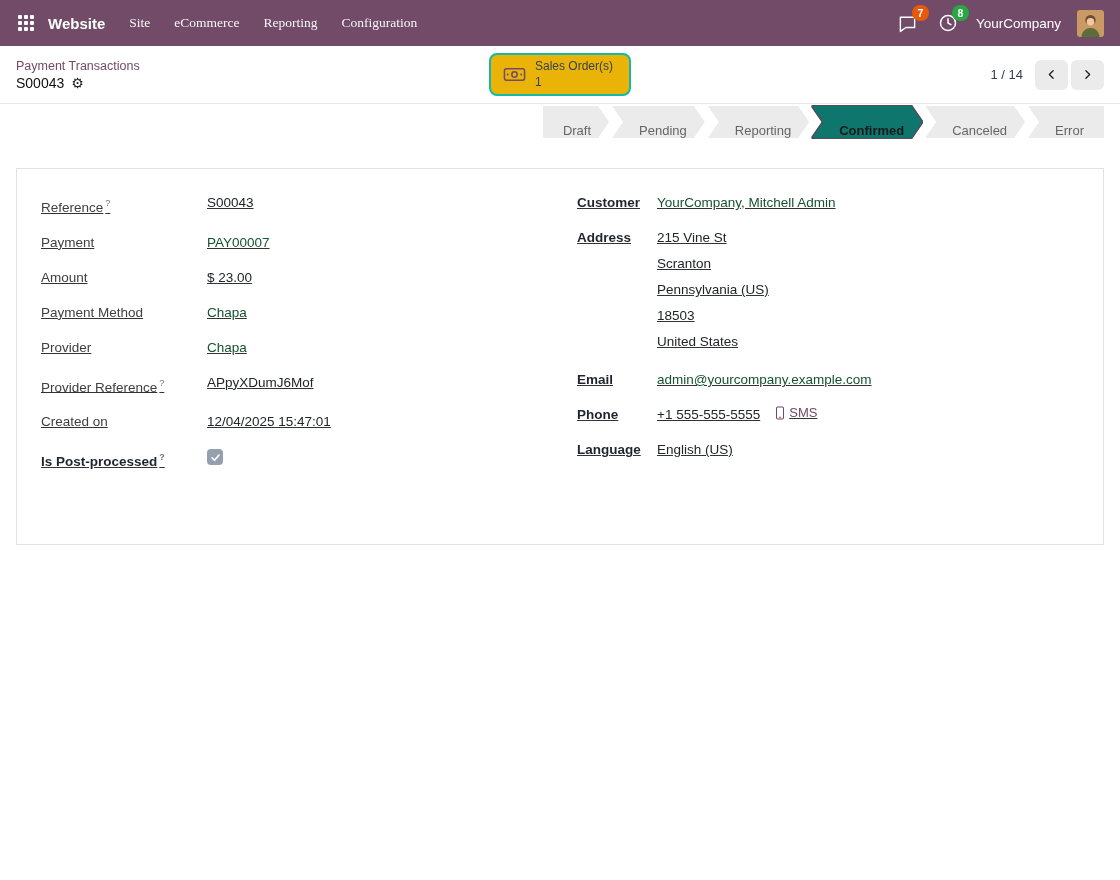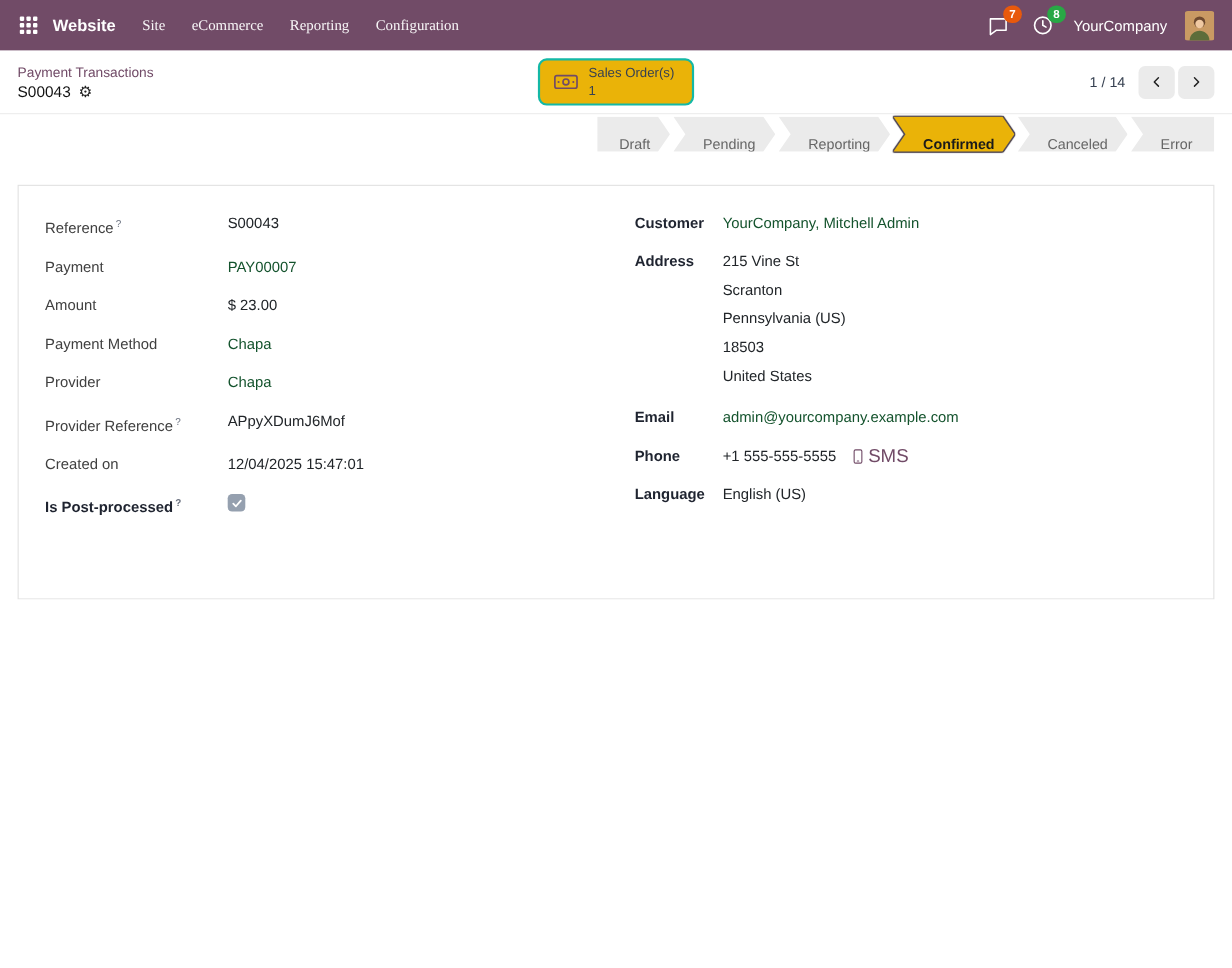--- a/index.html
+++ b/index.html
@@ -80,24 +80,24 @@
     padding-left:20px;
   }
   .step-outer:last-child .step {
     clip-path: polygon(0 0, 100% 0, 100% 100%, 0 100%, 11px 50%);
     padding-right:20px;
   }
   .step-outer.active {
     filter: drop-shadow(1px 0 0 #564d57) drop-shadow(-1px 0 0 #564d57)
             drop-shadow(0 1px 0 #564d57) drop-shadow(0 -1px 0 #564d57);
   }
-  .step-outer.active .step { background:#eab308; color:#1a1a1a; font-weight:700; }
+  .step-outer.active .step { background:#0f766e; color:#1a1a1a; font-weight:700; }
 
   
-  .sheet-wrap { padding:19px 16px 0 16px; background:#fff; }
+  .sheet-wrap { padding:19px 16px 0 16px; background:#fff;text-decoration:underline; }
   .sheet {
     background:#fff; border:1px solid #e2e2e2; min-height:377px;
     padding:24px; display:grid; grid-template-columns:1fr 1fr;
   }
   .fgroup.right-group { padding-left:17px; }
   .frow { display:flex; align-items:flex-start; margin-bottom:15px; line-height:20px; }
   .flabel { width:166px; flex:none; color:#404040; padding-right:22px; }
   .flabel.bold { font-weight:700; color:#1f2430; }
   .right-group .flabel { width:80px; font-weight:700; color:#1f2430; padding-right:8px; }
   .fvalue { color:#212529; }
@@ -105,22 +105,22 @@
   sup.help { font-size:9px; color:#6b7280; margin-left:2px; }
   .addr-line { display:block; line-height:26px; }
   .addr-line:first-child { line-height:20px; margin-bottom:3px; }
 
   .checkbox {
     width:16px; height:16px; border-radius:4px; background:#95a0af;
     display:inline-flex; align-items:center; justify-content:center; cursor:pointer; margin-top:2px;
   }
 
   .sms-btn {
-    display:inline-flex; align-items:center; gap:4px; margin-left:15px;
-    color:#714B67; background:transparent; border:none; cursor:pointer; font-size:17px; font-family:inherit;
+    display:inline-flex; align-items:flex-end; gap:4px; margin-left:15px;
+    color:#714B67; background:transparent; border:none; cursor:pointer; font-size:13px; font-family:inherit;
   }
 
   .below { background:#fff; height:335px; }
 </style>
 </head>
 <body>
 
 <nav class="navbar">
   <div class="nav-left">
     <button class="apps-btn">

